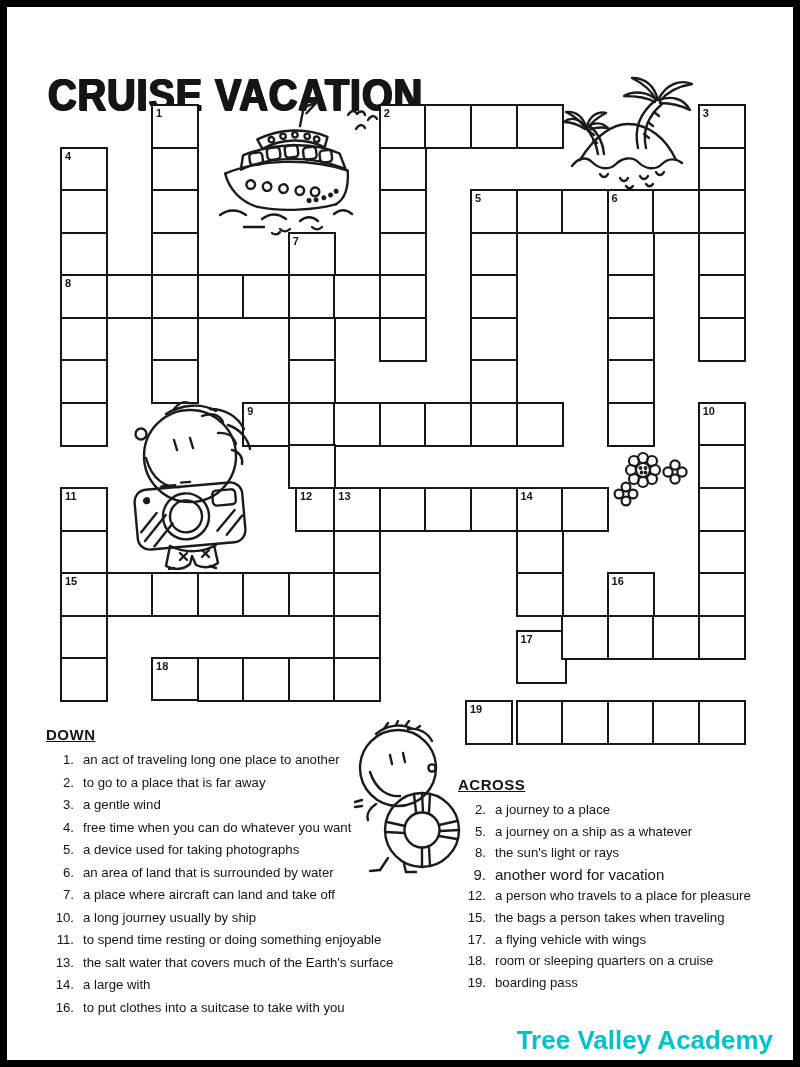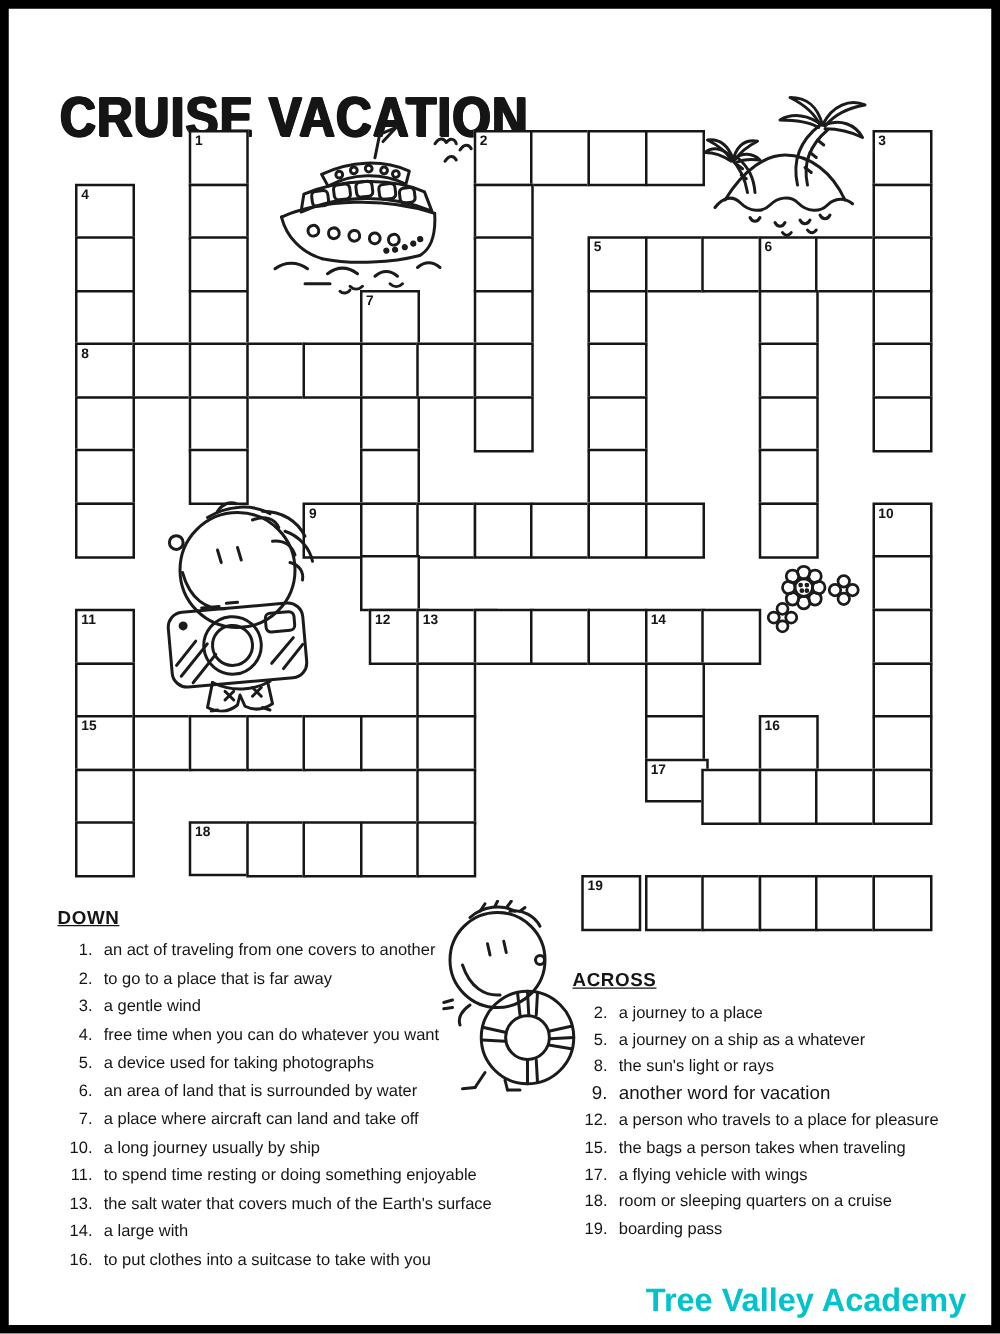--- a/index.html
+++ b/index.html
@@ -147,21 +147,21 @@
       <div class="cell" style="left: 182.2px; top: 468.05px; width: 48.05px; height: 45.05px;"></div>
       <div class="cell" style="left: 227.75px; top: 468.05px; width: 48.05px; height: 45.05px;"></div>
       <div class="cell" style="left: 273.3px; top: 468.05px; width: 48.05px; height: 45.05px;"></div>
       <div class="cell" style="left: 455.5px; top: 468.05px; width: 48.05px; height: 45.05px;"></div>
       <div class="cell" style="left: 546.6px; top: 468.05px; width: 48.05px; height: 45.05px;">
         <span class="num">16</span>
       </div>
       <div class="cell" style="left: 637.7px; top: 468.05px; width: 48.05px; height: 45.05px;"></div>
       <div class="cell" style="left: 0px; top: 510.6px; width: 48.05px; height: 45.05px;"></div>
       <div class="cell" style="left: 273.3px; top: 510.6px; width: 48.05px; height: 45.05px;"></div>
-      <div class="cell" style="left: 455.5px; top: 503px; width: 48.05px; height: 35px; padding-left: 47px;">
+      <div class="cell" style="left: 455.5px; top: 526px; width: 48.05px; height: 54px; padding-left: 47px;">
         <span class="num">17</span>
       </div>
       <div class="cell" style="left: 501.05px; top: 510.6px; width: 48.05px; height: 45.05px;"></div>
       <div class="cell" style="left: 546.6px; top: 510.6px; width: 48.05px; height: 45.05px;"></div>
       <div class="cell" style="left: 592.15px; top: 510.6px; width: 48.05px; height: 45.05px;"></div>
       <div class="cell" style="left: 637.7px; top: 510.6px; width: 48.05px; height: 45.05px;"></div>
       <div class="cell" style="left: 0px; top: 553.15px; width: 48.05px; height: 45.05px;"></div>
       <div class="cell" style="left: 91.1px; top: 553.15px; width: 48.05px; height: 44px;">
         <span class="num">18</span>
       </div>
@@ -355,21 +355,21 @@
       <path d="M58,144 l2,8"></path>
         <path d="M60,152 l10,0"></path>
     </svg>
   </div>
 
   <section class="clues clues-down">
     <h2>DOWN</h2>
     <ol id="down-list">
         <li>
           <span class="n">1.</span>
-          <span class="t">an act of traveling from one covers to another</span>
+          <span class="t">an act of traveling long one place to another</span>
         </li>
         <li>
           <span class="n">2.</span>
           <span class="t">to go to a place that is far away</span>
         </li>
         <li>
           <span class="n">3.</span>
           <span class="t">a gentle wind</span>
         </li>
         <li>

